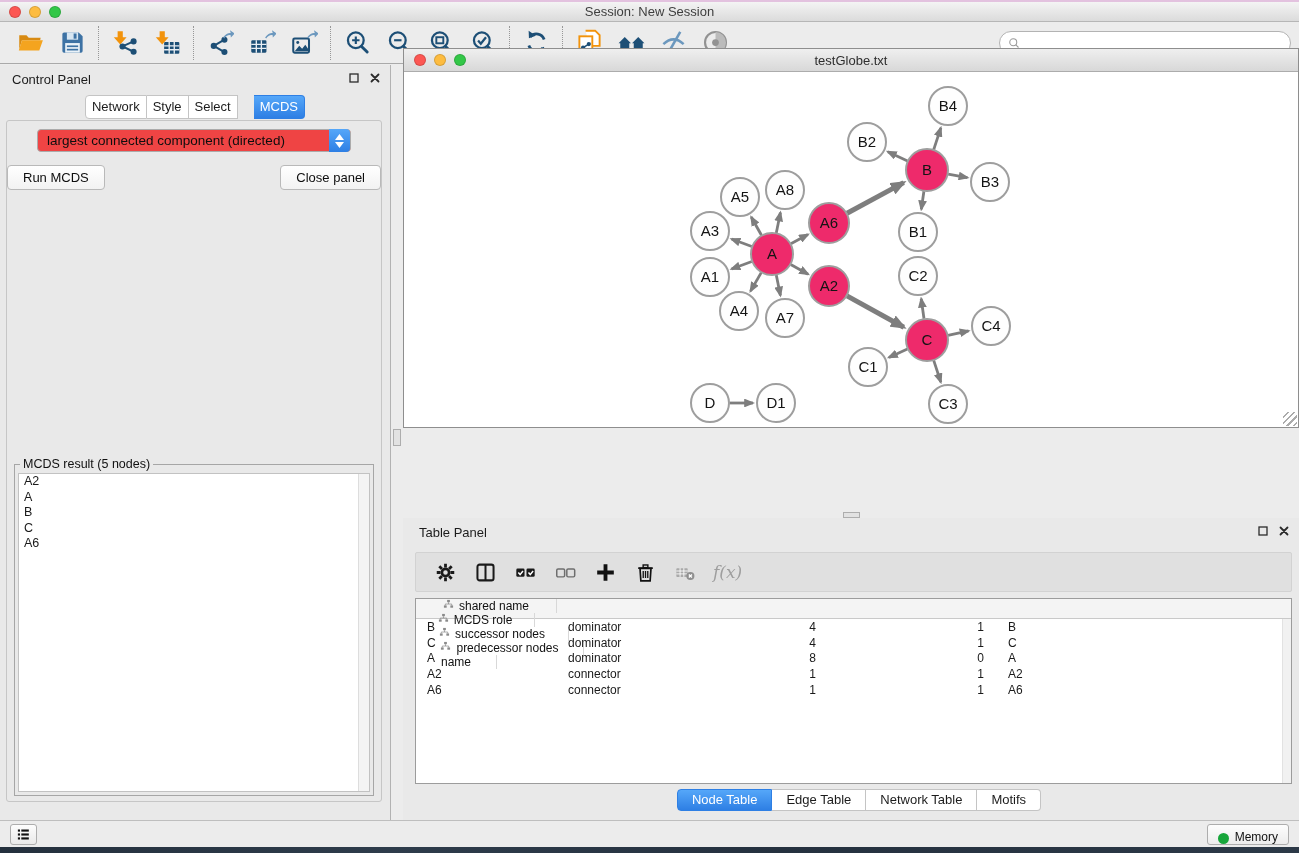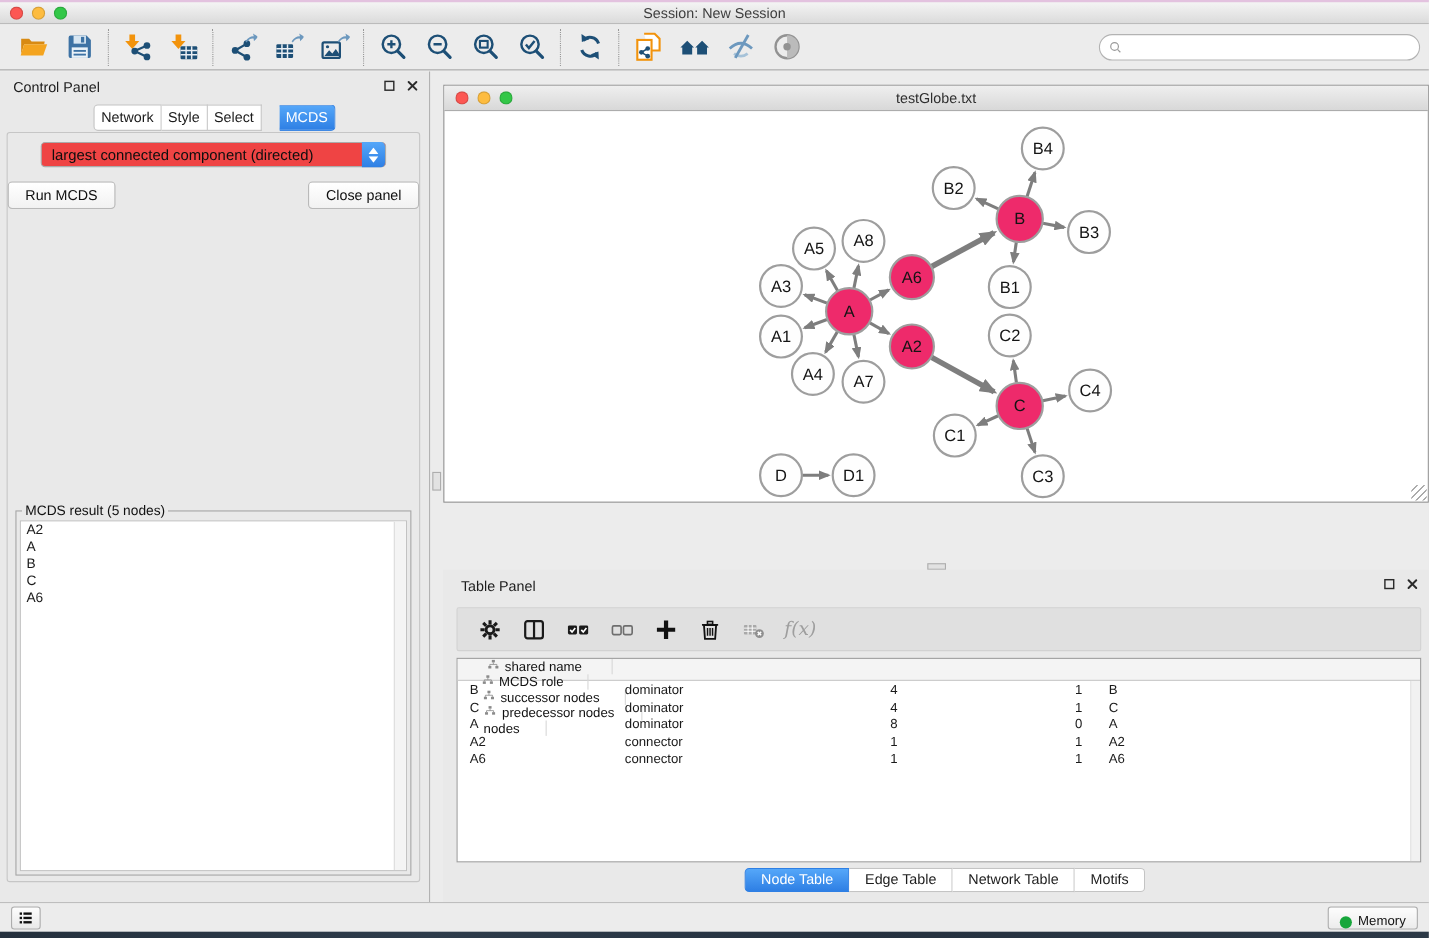--- a/index.html
+++ b/index.html
@@ -85,21 +85,21 @@
   }
   .result-fieldset legend { margin-left:5px; padding:0 3px; font-size:12.5px; color:#111; }
   .result-list {
     position:absolute; left:3px; right:3px; top:2px; bottom:3px;
     background:#fff; border:1px solid #C2C2C2; overflow:hidden; font-size:12.5px;
   }
   .result-item { line-height:15.5px; padding-left:5px; cursor:default; }
   .result-scrollbar { position:absolute; top:0; right:0; bottom:0; width:11px; background:#F4F4F4; border-left:1px solid #DDDDDD; }
   
   .net-window {
-    position:absolute; left:403px; top:77px; width:896px; height:380px;
+    position:absolute; left:403px; top:48px; width:896px; height:380px;
     background:#fff; border:1px solid #8E8E8E;
   }
   .net-titlebar {
     position:relative; height:23px;
     background:linear-gradient(#EFEFEF,#D8D8D8); border-bottom:1px solid #ACACAC;
   }
   .net-title { text-align:center; line-height:23px; font-size:13px; color:#2E2E2E; }
   .net-canvas { position:absolute; top:24px; left:0; right:0; bottom:0; overflow:hidden; }
   .resize-grip {
     position:absolute; right:1px; bottom:1px; width:14px; height:14px; cursor:nwse-resize;
@@ -608,21 +608,21 @@
         <div class="th" style="width: 168px;">
           <span><svg viewBox="0 0 24 24">
               <rect x="9" y="2" width="6" height="5" fill="#8A8A8A"></rect>
               <rect x="2" y="14" width="6" height="5" fill="#8A8A8A"></rect>
               <rect x="16" y="14" width="6" height="5" fill="#8A8A8A"></rect>
               <path d="M12 7v4M5 14v-3h14v3" stroke="#8A8A8A" stroke-width="1.6" fill="none"></path>
             </svg></span>
           <span>predecessor nodes</span>
         </div>
         <div class="th" style="width: 81px;">
-          <span>nodes</span>
+          <span>name</span>
         </div>
         <div class="th filler"></div>
       </div>
     <div id="tp-rows">
         <div class="tp-row">
           <div class="c txt" style="width: 141px;">B</div>
           <div class="c txt" style="width: 119px;">dominator</div>
           <div class="c num" style="width: 153px;">4</div>
           <div class="c num" style="width: 168px;">1</div>
           <div class="c txt" style="width: 81px;">B</div>

